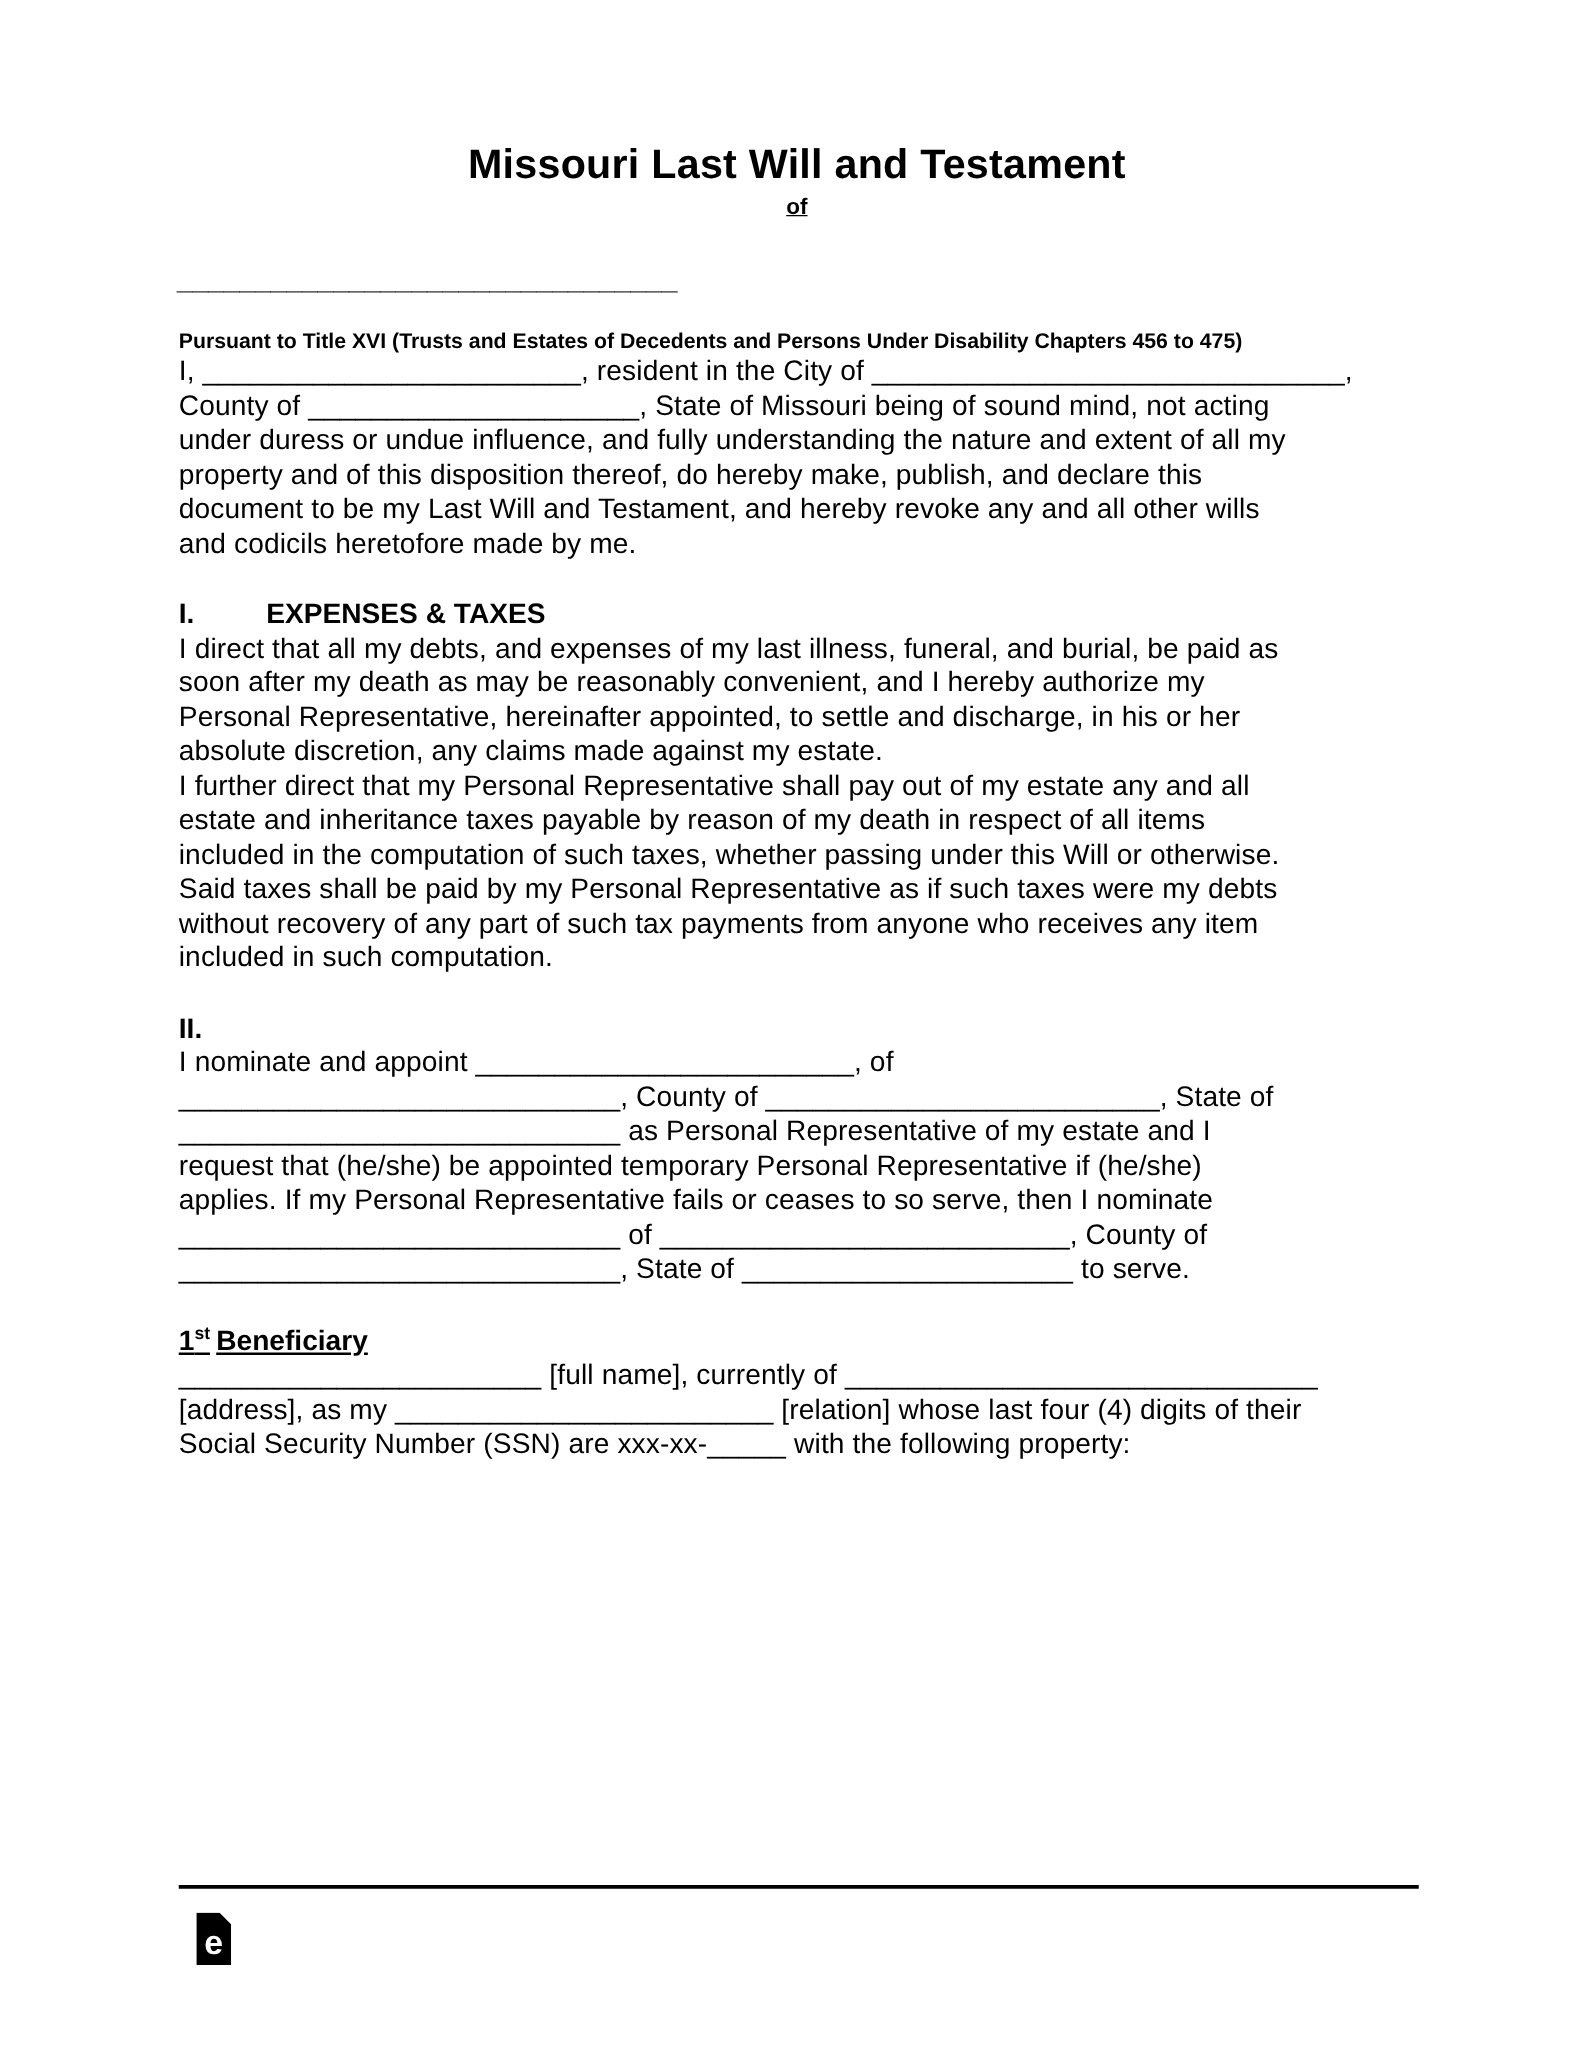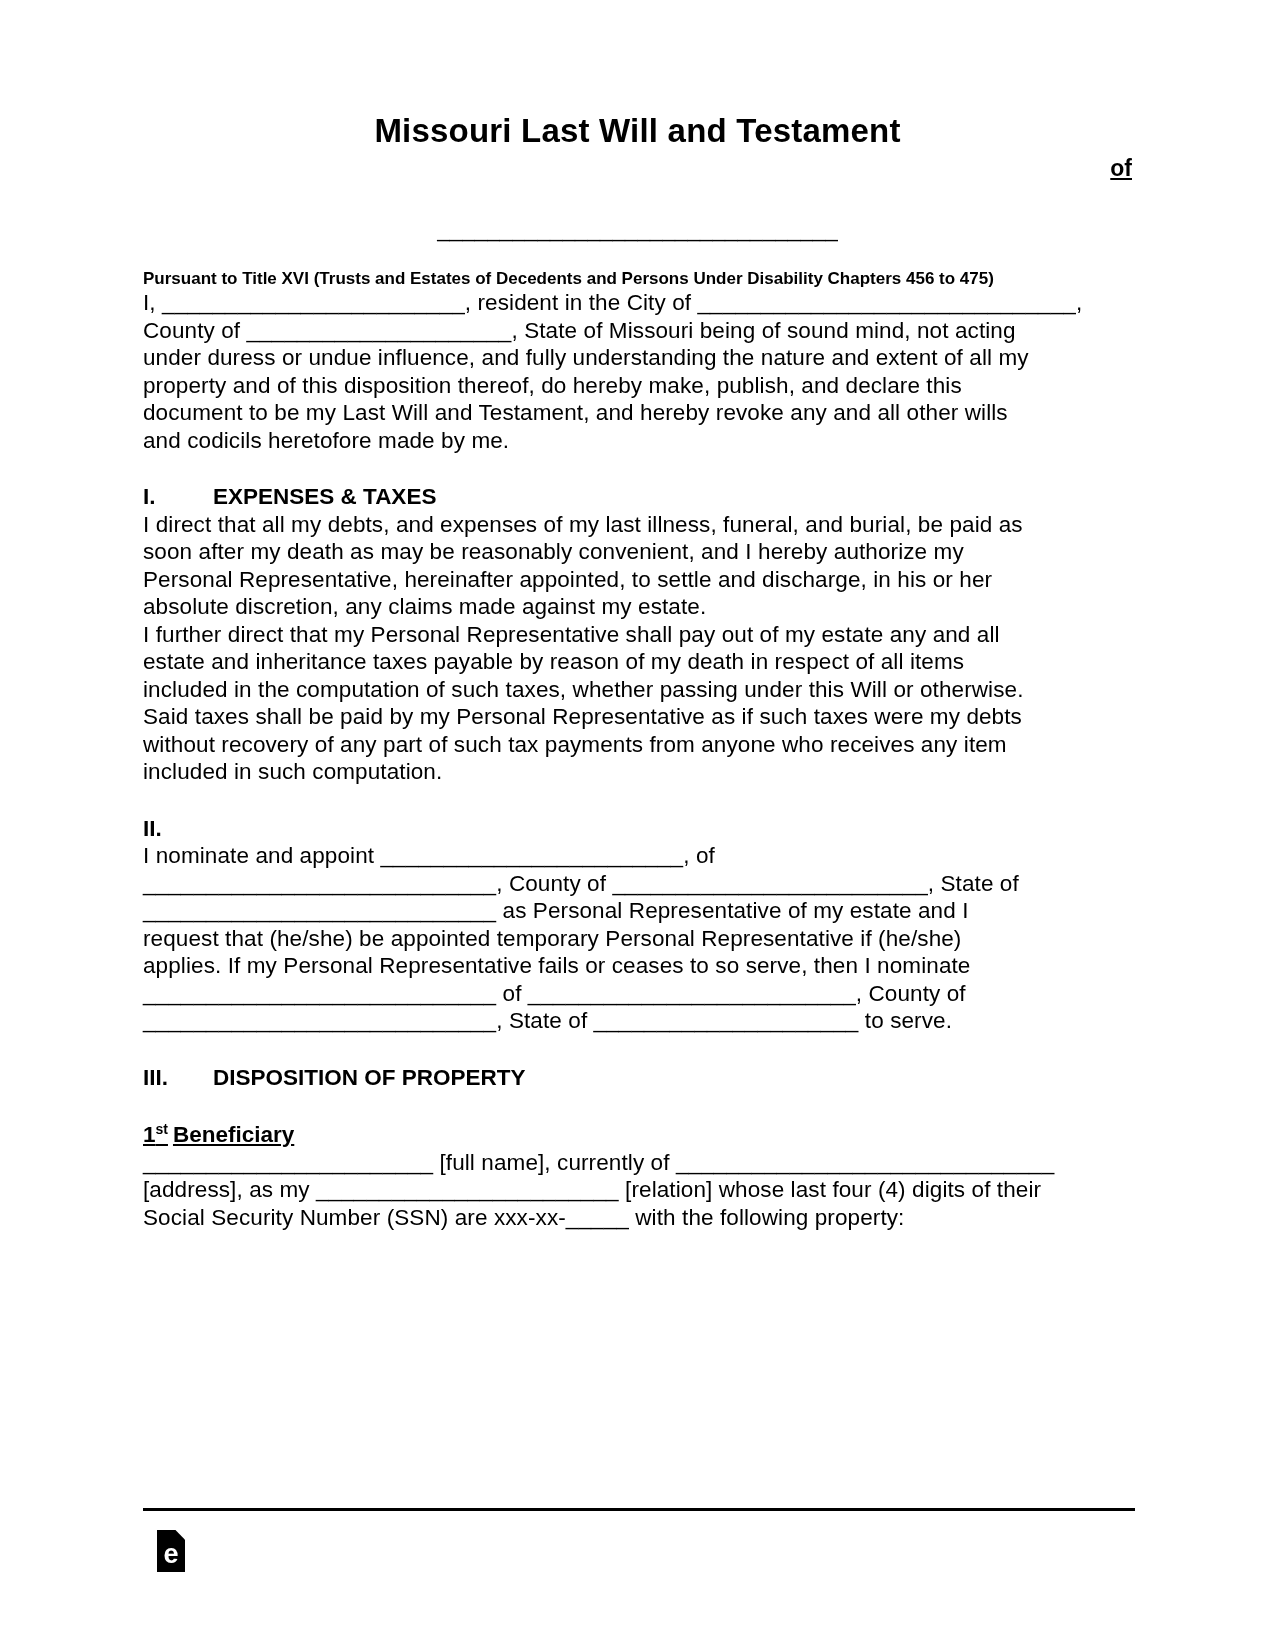--- a/index.html
+++ b/index.html
@@ -19,32 +19,33 @@
     height: 1352px;
     padding: 112px 143px 0 143px;
   }
   .doc-title {
     font-size: 33px;
     font-weight: bold;
     text-align: center;
     letter-spacing: 0.2px;
   }
   .doc-of {
-    font-size: 23px;
+    font-size: 18px;
     font-weight: bold;
-    text-align: right;
+    text-align: center;
     margin-top: 5px;
     text-decoration: underline;
   }
   .name-blank-line {
     font-size: 22.5px;
-    text-align: center;
+    text-align: left;
     margin-top: 34px;
     line-height: 27px;
     letter-spacing: 0;
+    font-style: italic;
   }
   .pursuant {
     font-size: 17px;
     font-weight: bold;
     margin-top: 26px;
   }
   .para {
     font-size: 22.5px;
     line-height: 27.5px;
     white-space: pre-line;
@@ -153,24 +154,20 @@
     <span class="numeral">II.</span>
   </div>
   <div class="para">I nominate and appoint ________________________, of
 ____________________________, County of _________________________, State of
 ____________________________ as Personal Representative of my estate and I
 request that (he/she) be appointed temporary Personal Representative if (he/she)
 applies. If my Personal Representative fails or ceases to so serve, then I nominate
 ____________________________ of __________________________, County of
 ____________________________, State of _____________________ to serve.</div>
 
-  <div class="section-heading">
-    <span class="numeral">III.</span>
-    <span class="heading-text">DISPOSITION OF PROPERTY</span>
-  </div>
 
   <div class="ben-heading">
     <span>1</span><sup>st</sup><span class="ben-label">Beneficiary</span>
   </div>
   <div class="para">_______________________ [full name], currently of ______________________________
 [address], as my ________________________ [relation] whose last four (4) digits of their
 Social Security Number (SSN) are xxx-xx-_____ with the following property:</div>
 
 </div>
 

